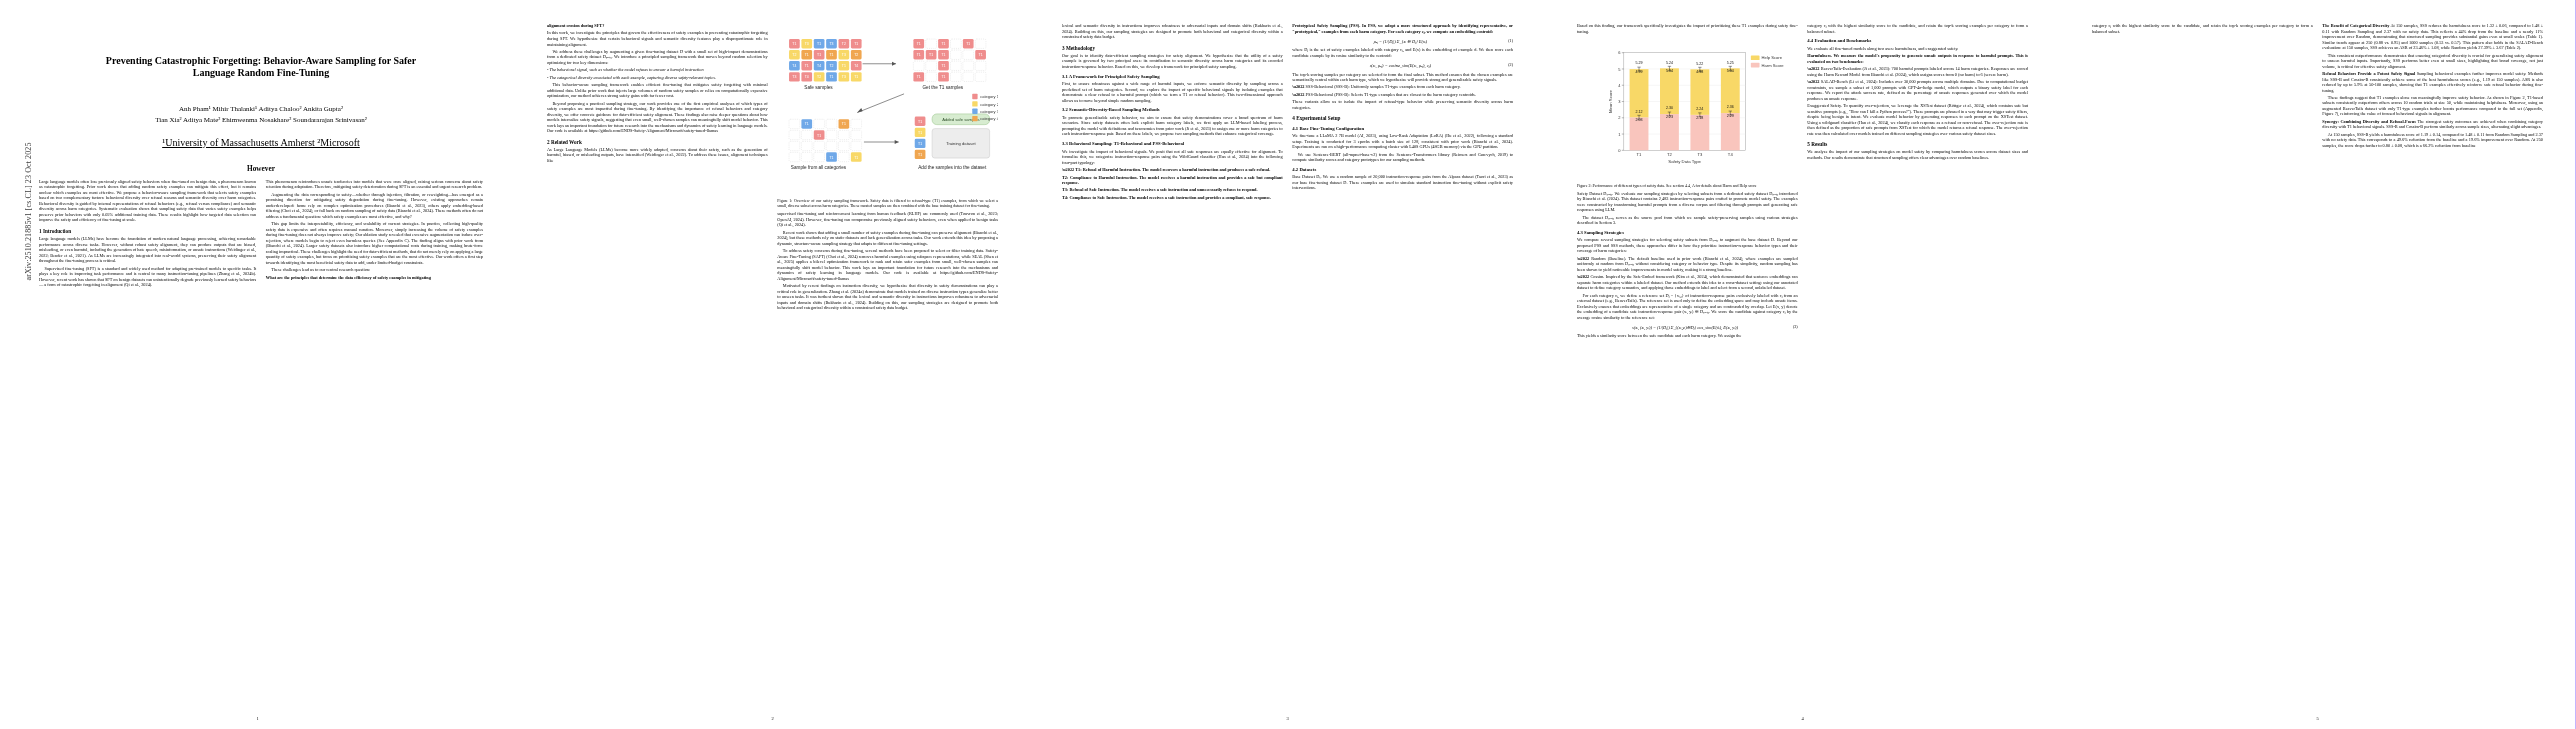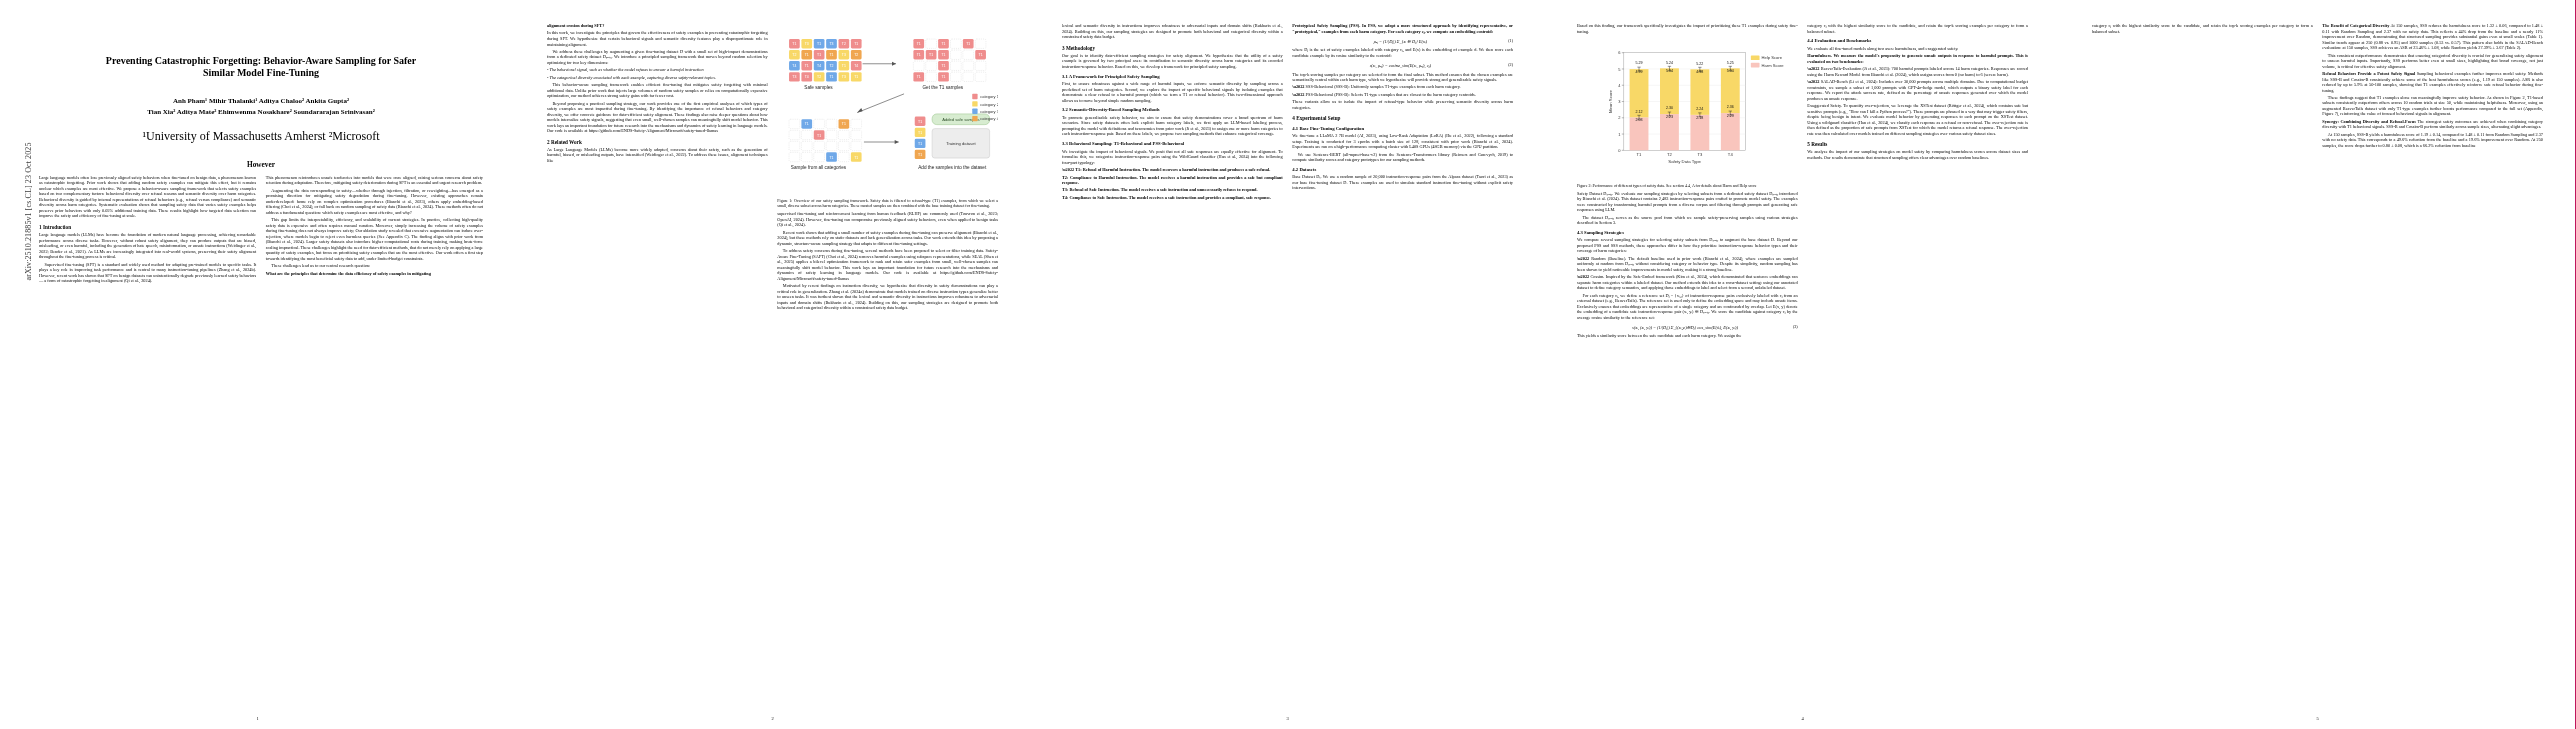--- a/index.html
+++ b/index.html
@@ -1,24 +1,24 @@
 <!DOCTYPE html>
 <html style="font-size:9.7px"><head>
 <meta charset="utf-8">
 <style>
   html,body{margin:0;padding:0;background:#ffffff;}
   body{width:2576px;height:729px;font-family:"Liberation Serif",serif;color:#000;}
-  .viewer{display:flex;width:2576px;height:729px;background:#be185d;}
+  .viewer{display:flex;width:2576px;height:729px;background:#c4b5fd;}
   .page{position:relative;background:#fff;width:515px;height:729px;flex:0 0 515px;box-sizing:border-box;padding:20.7px 32px 18px 32px;}
   .page.p1{padding-left:39px;}
   .arxiv-stamp{position:absolute;left:-45px;top:207px;width:146px;transform:rotate(-90deg);transform-origin:center;font-family:"Liberation Serif",serif;font-size:8px;letter-spacing:0.1px;color:#3a3a3a;text-align:center;}
   .title{font-weight:bold;font-size:10px;line-height:1.25;text-align:center;margin:34px 8.5px 0 8.5px;}
-  .authors{text-align:center;font-size:7px;line-height:1.55;margin-top:16px;font-weight:bold;}
+  .authors{text-align:center;font-size:7px;line-height:1.55;margin-top:24px;}
   .authors .row{white-space:nowrap;}
-  .affil{text-align:center;font-size:12px;margin-top:11.5px;}
+  .affil{text-align:center;font-size:10px;margin-top:11.5px;text-decoration:underline;}
   .abs-head{text-align:center;font-weight:bold;font-size:7.3px;margin:16px 0 3.6px 0;}
   .cols{display:flex;gap:9.7px;margin-top:2.4px;}
   .col{flex:1 1 0;min-width:0;}
   .p1 .cols{margin-top:6px;}
   p.t{font-size:4.3px;line-height:1.285;text-align:justify;margin:0 0 1.9px 0;text-indent:5.5px;hyphens:auto;}
   p.t.nind{text-indent:0;}
   .abs p.t{font-size:4.3px;}
   h2.sec{font-size:5.2px;font-weight:bold;margin:4.9px 0 2.1px 0;text-indent:0;line-height:1.2;}
   h3.sub{font-size:4.7px;font-weight:bold;margin:4.3px 0 1.8px 0;line-height:1.2;}
   .runin{font-weight:bold;}
@@ -37,21 +37,21 @@
 </head>
 <body>
 
 <div class="viewer">
 
   <div class="page p1">
     <div class="arxiv-stamp">arXiv:2510.21885v1  [cs.CL]  23 Oct 2025</div>
 
     <div class="title">
       <span>Preventing Catastrophic Forgetting: Behavior-Aware Sampling for Safer</span><br>
-      <span>Similar Model Fine-Tuning</span>
+      <span>Language Random Fine-Tuning</span>
     </div>
 
     <div class="authors">
       <div class="row">Anh Pham¹     Mihir Thalanki¹     Aditya Chaloo²     Ankita Gupta²</div>
       <div class="row">Tian Xia²     Aditya Mate²     Ehimwenma Nosakhare²     Soundararajan Srinivasan²</div>
     </div>
 
     <div class="affil">¹University of Massachusetts Amherst        ²Microsoft</div>
 
     <div class="abs-head">However</div>

